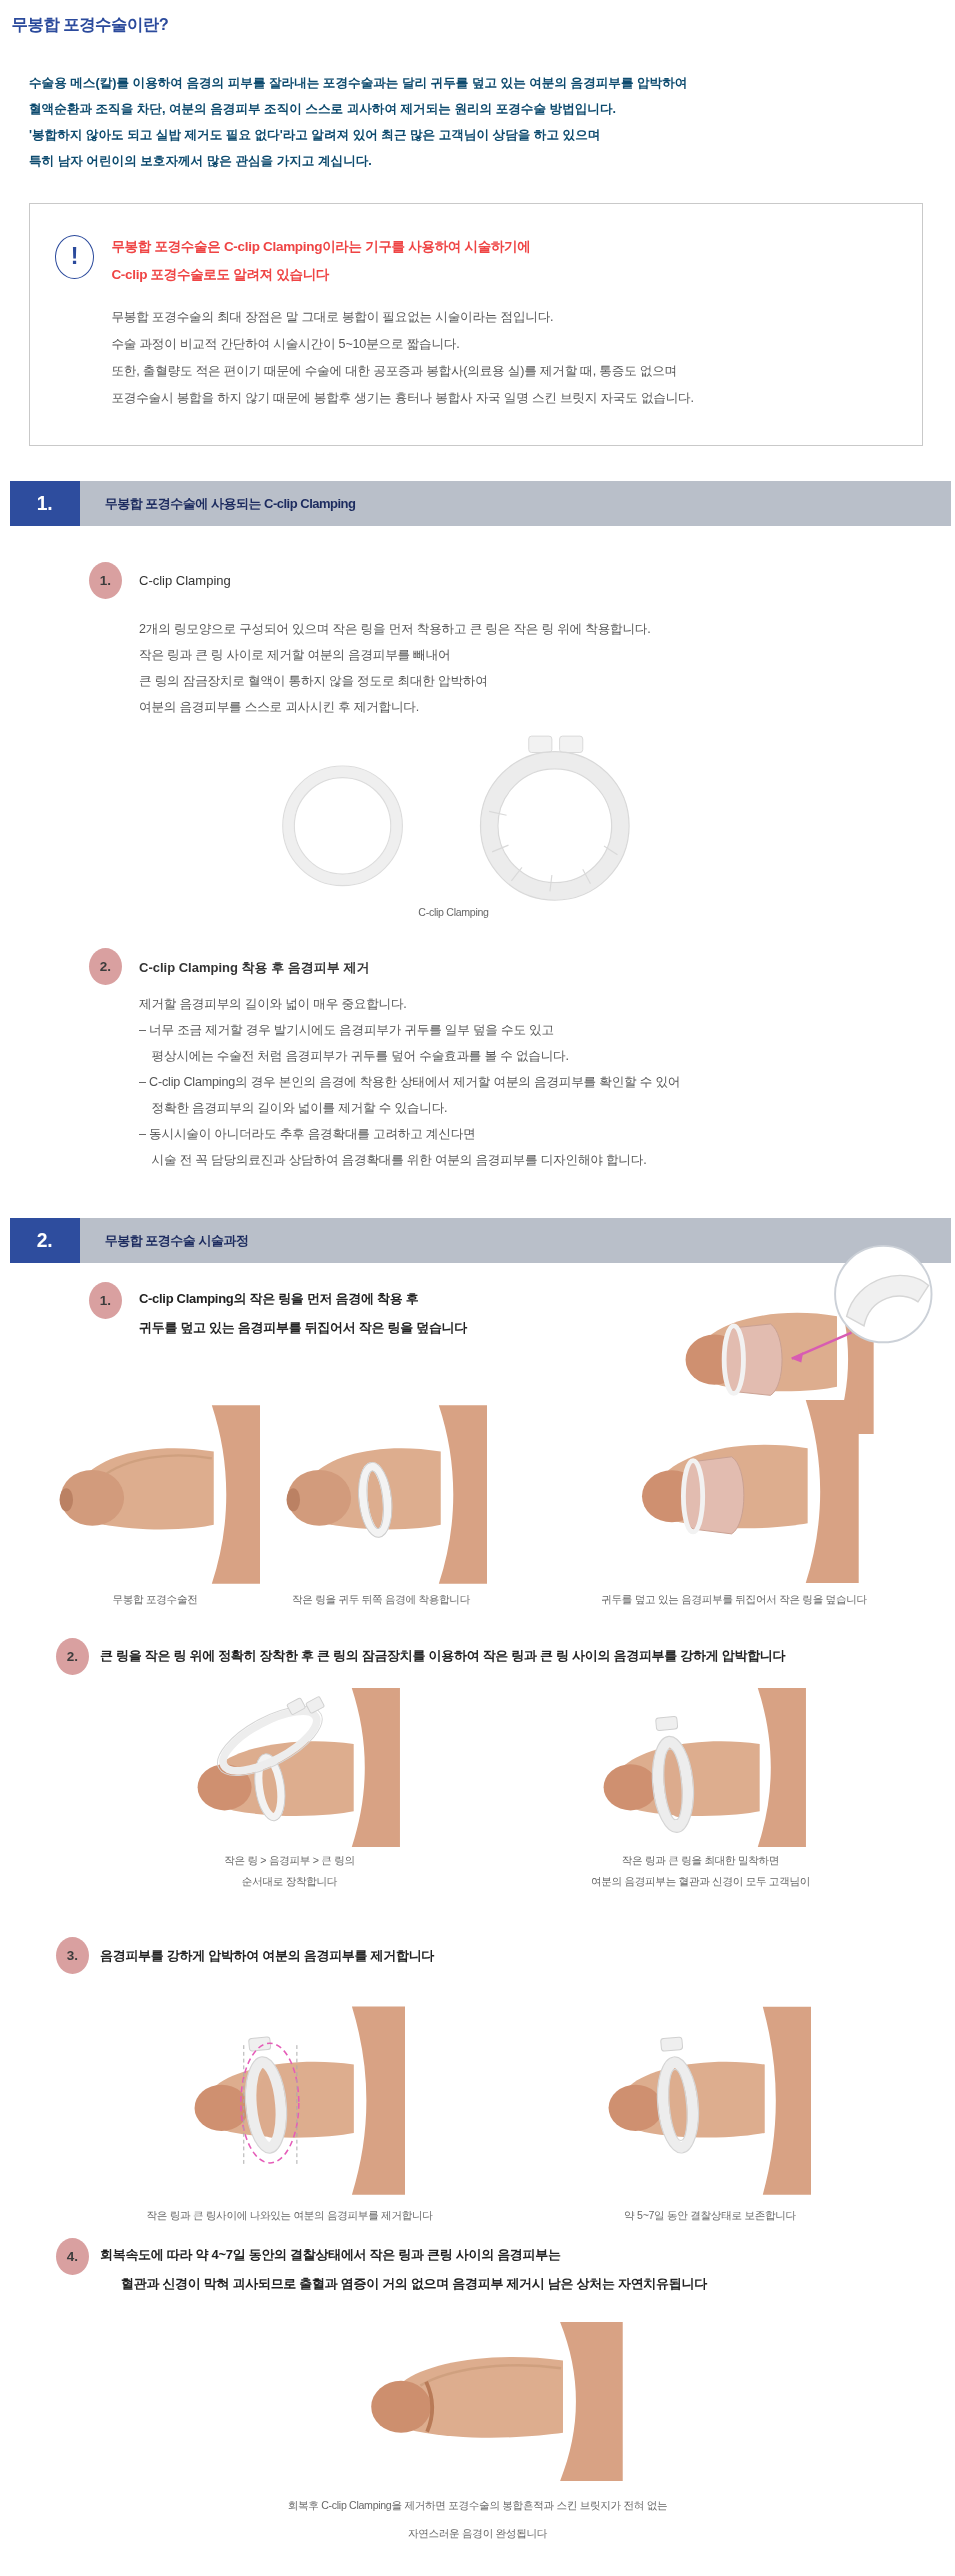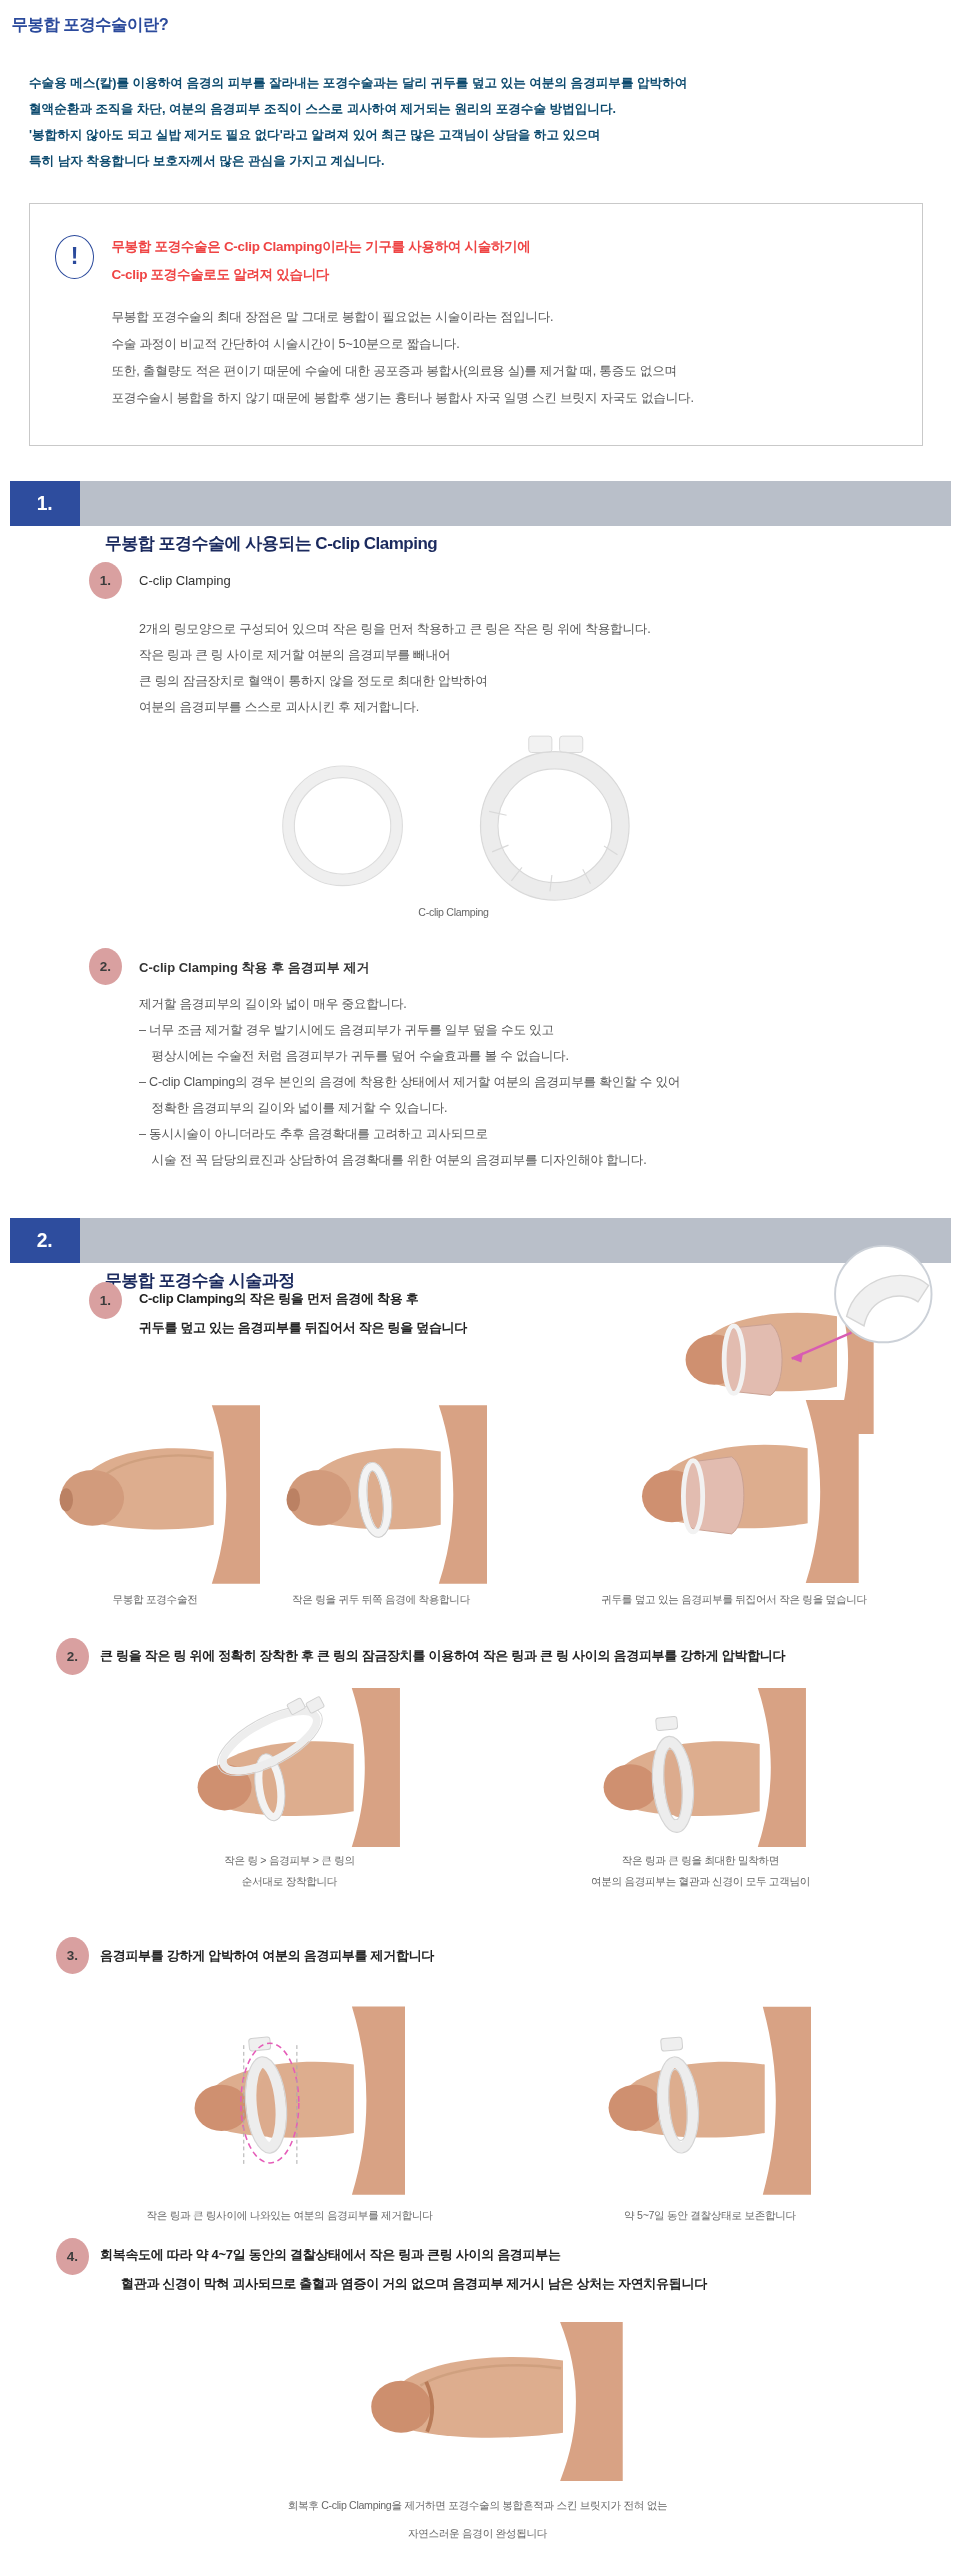--- a/index.html
+++ b/index.html
@@ -14,21 +14,21 @@
   .notice-inner{display:flex;}
   .excl-icon{width:37px;height:42px;border:1.9px solid #2b4a9c;border-radius:50%;flex:0 0 37px;
              display:flex;align-items:center;justify-content:center;color:#2b4a9c;font-size:23px;font-weight:bold;margin-top:1.9px;}
   .notice-texts{margin-left:17.4px;}
   .notice-head{color:#ef4444;font-weight:bold;font-size:13.5px;line-height:28px;letter-spacing:-0.3px;}
   .notice-body{margin-top:15.4px;font-size:12.6px;line-height:27px;color:#555;letter-spacing:-0.2px;}
 
   .sec-header{left:9.7px;width:941px;height:45px;display:flex;background:#b9bfc9;}
   .sec-num{width:70px;height:45px;background:#2e4d9e;color:#fff;font-size:19.3px;font-weight:bold;
            display:flex;align-items:center;justify-content:center;}
-  .sec-title{color:#1b2a5e;font-weight:bold;font-size:17px;line-height:45px;padding-left:25px;letter-spacing:-0.5px;margin-top:40px;}
+  .sec-title{color:#1b2a5e;font-weight:bold;font-size:13px;line-height:45px;padding-left:25px;letter-spacing:-0.5px;}
 
   .num-circle{width:33px;height:37px;border-radius:50%;background:#d9a0a0;color:#3c3c3c;font-weight:bold;
               font-size:13.5px;display:flex;align-items:center;justify-content:center;}
   .item-title{font-size:13px;color:#333;}
   .item-title.bold{font-weight:bold;}
   .body-lines{font-size:12.6px;line-height:26px;color:#555;letter-spacing:-0.2px;}
   .body-lines .indent{padding-left:12.6px;}
 
   .caption{font-size:10.6px;color:#666;text-align:center;letter-spacing:-0.3px;}
   .caption-2l{font-size:10.6px;color:#666;text-align:center;line-height:21px;letter-spacing:-0.3px;}
@@ -40,21 +40,21 @@
 <body>
 
 <div class="page">
 
   <div class="abs page-title">무봉합 포경수술이란?</div>
 
   <div class="abs intro">
     <div>수술용 메스(칼)를 이용하여 음경의 피부를 잘라내는 포경수술과는 달리 귀두를 덮고 있는 여분의 음경피부를 압박하여</div>
     <div>혈액순환과 조직을 차단, 여분의 음경피부 조직이 스스로 괴사하여 제거되는 원리의 포경수술 방법입니다.</div>
     <div>'봉합하지 않아도 되고 실밥 제거도 필요 없다'라고 알려져 있어 최근 많은 고객님이 상담을 하고 있으며</div>
-    <div>특히 남자 착용합니다 보호자께서 많은 관심을 가지고 계십니다.</div>
+    <div>특히 남자 어린이의 보호자께서 많은 관심을 가지고 계십니다.</div>
   </div>
 
   <div class="abs notice-box">
     <div class="notice-inner">
       <div class="excl-icon">!</div>
       <div class="notice-texts">
         <div class="notice-head">
           <div>무봉합 포경수술은 C-clip Clamping이라는 기구를 사용하여 시술하기에</div>
           <div>C-clip 포경수술로도 알려져 있습니다</div>
         </div>
@@ -107,21 +107,21 @@
   <div class="abs caption" style="top:906px;left:222px;width:463px;">C-clip Clamping</div>
 
   <div class="abs num-circle" style="top:948px;left:89px;">2.</div>
   <div class="abs item-title bold" style="top:959px;left:139px;">C-clip Clamping 착용 후 음경피부 제거</div>
   <div class="abs body-lines" style="top:991px;left:139px;width:792px;">
     <div>제거할 음경피부의 길이와 넓이 매우 중요합니다.</div>
     <div>– 너무 조금 제거할 경우 발기시에도 음경피부가 귀두를 일부 덮을 수도 있고</div>
     <div class="indent">평상시에는 수술전 처럼 음경피부가 귀두를 덮어 수술효과를 볼 수 없습니다.</div>
     <div>– C-clip Clamping의 경우 본인의 음경에 착용한 상태에서 제거할 여분의 음경피부를 확인할 수 있어</div>
     <div class="indent">정확한 음경피부의 길이와 넓이를 제거할 수 있습니다.</div>
-    <div>– 동시시술이 아니더라도 추후 음경확대를 고려하고 괴사되므로</div>
+    <div>– 동시시술이 아니더라도 추후 음경확대를 고려하고 계신다면</div>
     <div class="indent">시술 전 꼭 담당의료진과 상담하여 음경확대를 위한 여분의 음경피부를 디자인해야 합니다.</div>
   </div>
 
   <div class="abs sec-header" style="top:1218px;">
     <div class="sec-num">2.</div>
     <div class="sec-title">무봉합 포경수술 시술과정</div>
   </div>
 
   <div class="abs num-circle" style="top:1282px;left:89px;">1.</div>
   <div class="abs step-text" style="top:1284px;left:139px;width:502px;">

